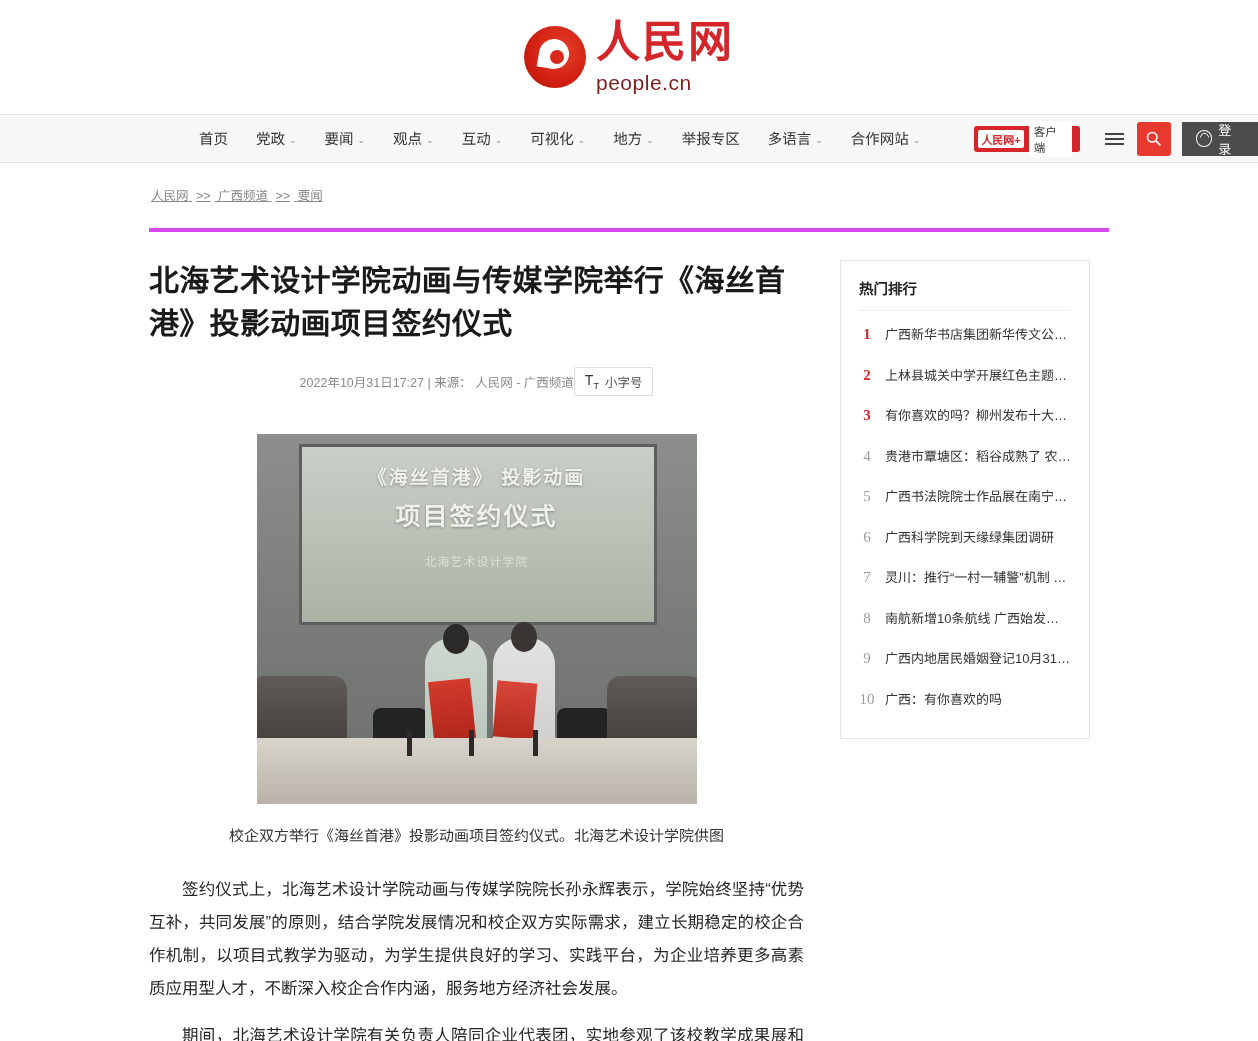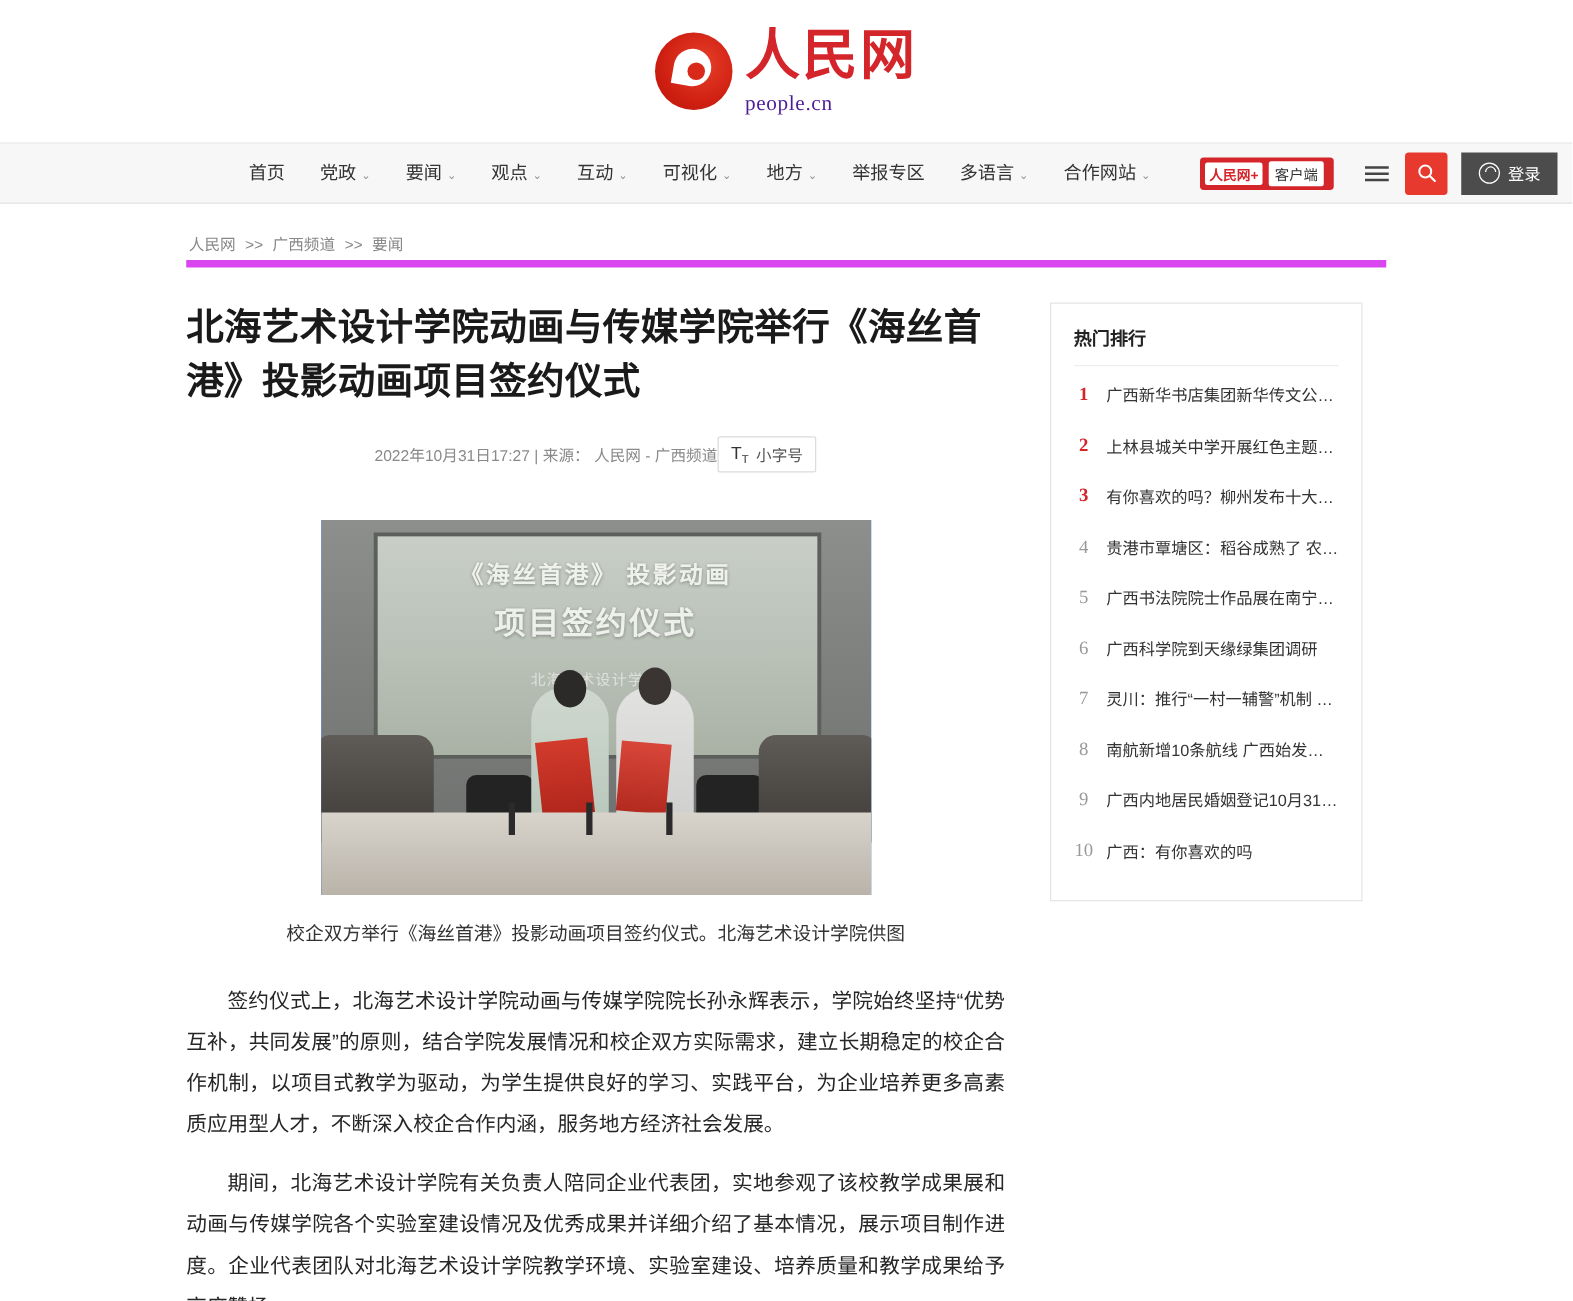--- a/index.html
+++ b/index.html
@@ -71,25 +71,24 @@
     line-height: 1;
   }
   .logo-cn {
     font-size: 44px;
     font-weight: bold;
     color: #d4252b;
     letter-spacing: 2px;
     font-family: "Liberation Serif", "DejaVu Serif", serif;
   }
   .logo-en {
-    font-size: 17px;
-    color: #4c1d95;
+    font-size: 21px;
+    color: #7f1d1d;
     margin-top: 7px;
     letter-spacing: 0.5px;
-    font-family: Liberation Serif, serif;
   }
 
   
   .navbar {
     height: 48px;
     background: #f7f7f7;
     border-bottom: 1px solid #e3e3e3;
     display: flex;
     align-items: center;
     padding-left: 185px;
@@ -108,21 +107,21 @@
     line-height: 48px;
     cursor: pointer;
   }
   .caret {
     font-size: 9px;
     color: #888;
     position: relative;
     top: 1px;
   }
   .nav-app {
-    margin-left: 26px;
+    margin-left: 40px;
     height: 26px;
     display: flex;
     align-items: center;
     background: #d4252b;
     border-radius: 3px;
     padding: 0 8px 0 4px;
     color: #fff;
     font-size: 12px;
     gap: 5px;
     cursor: pointer;
@@ -199,22 +198,23 @@
 
   
   .content {
     width: 960px;
     margin: 0 auto;
     position: relative;
   }
   .breadcrumb {
     font-size: 12.5px;
     color: #888;
-    padding: 22px 0 4px 2px;
-    border-bottom: 6px solid #d946ef;
+    padding: 22px 0 24px 2px;
+    border-bottom: 4px solid #d946ef;
+    text-decoration: underline;
   }
   .breadcrumb a { color: #888; text-decoration: none; cursor: pointer; }
   .bc-sep { margin: 0 4px; }
 
   .columns {
     display: flex;
     gap: 36px;
     padding-top: 28px;
   }
   .main-col { width: 655px; }
@@ -261,25 +261,25 @@
     margin: 0 0 14px 0;
     text-align: justify;
     text-indent: 2em;
   }
   .figure {
     margin: 16px 0 6px 0;
     text-align: center;
   }
   .photo {
     width: 440px;
-    height: 300px;
+    height: 370px;
     margin: 11px auto;
     position: relative;
     overflow: hidden;
-    background: #3b82f6;
+    background: #701a75;
   }
   
   .photo .wall {
     position: absolute; inset: 0;
     background: linear-gradient(180deg,#8c8f8c 0%, #7b7e7b 45%, #6a6d6b 100%);
   }
   .photo .screen {
     position: absolute;
     left: 42px; top: 10px;
     width: 352px; height: 175px;

